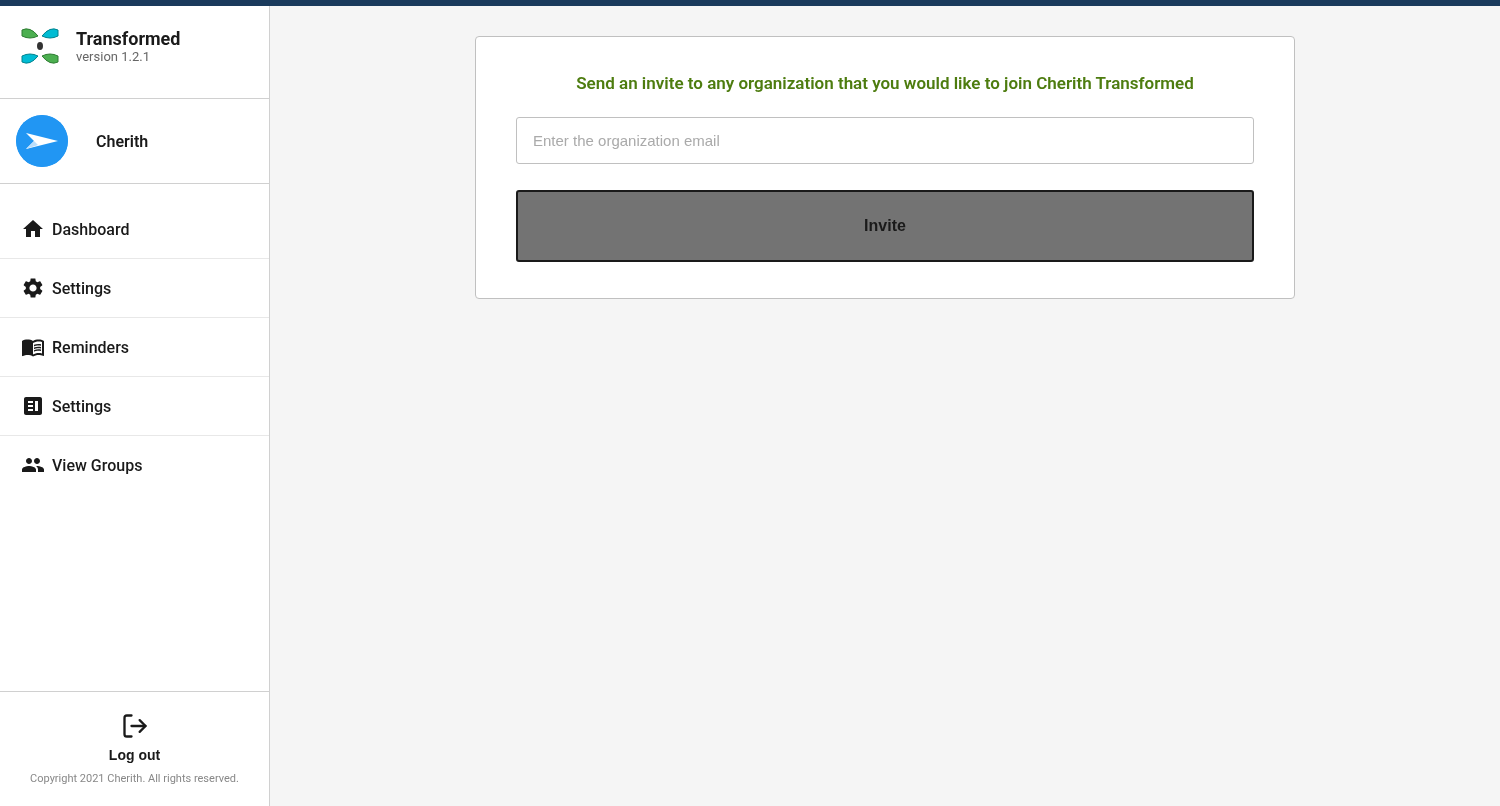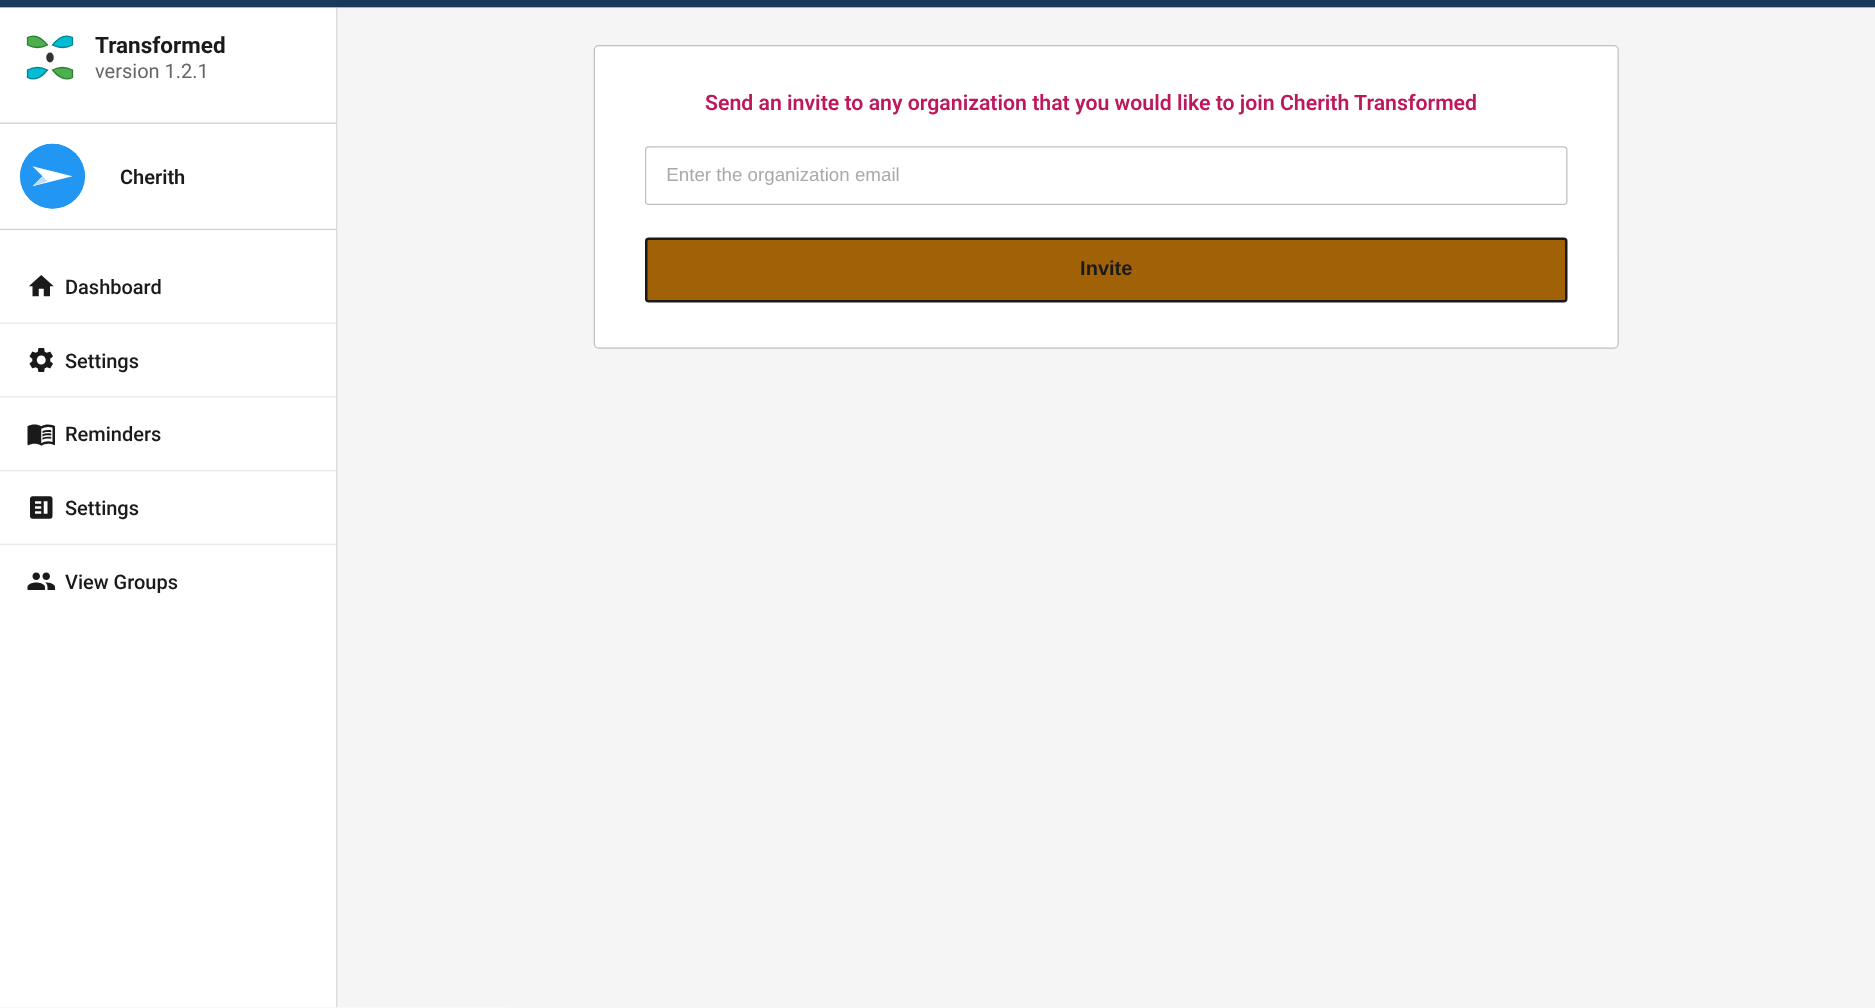--- a/index.html
+++ b/index.html
@@ -59,21 +59,21 @@
       flex-direction: column;
     }
 
     .logo-title {
       font-size: 18px;
       font-weight: 700;
       color: #1a1a1a;
     }
 
     .logo-version {
-      font-size: 16px;
+      font-size: 13px;
       color: #666666;
     }
 
     .user-section {
       padding: 16px;
       border-bottom: 1px solid #d0d0d0;
       display: flex;
       align-items: center;
       gap: 28px;
     }
@@ -187,48 +187,47 @@
       border: 1.5px solid #c0c0c0;
       border-radius: 4px;
       padding: 36px 40px;
       width: 820px;
       max-width: 100%;
     }
 
     .invite-title {
       font-size: 17px;
       font-weight: 600;
-      color: #be185d;
+      color: #4d7c0f;
       margin-bottom: 24px;
-      text-align: left;
-      margin-left: 48px;
+      text-align: center;
     }
 
     .invite-email-input {
       width: 100%;
       padding: 14px 16px;
       border: 1px solid #c0c0c0;
       border-radius: 3px;
       font-size: 15px;
       color: #333333;
       outline: none;
       margin-bottom: 26px;
       background: #ffffff;
     }
 
     .invite-email-input::placeholder {
       color: #aaaaaa;
     }
 
     .invite-button {
       width: 100%;
-      padding: 15px;
+      padding: 25px;
       border: 2px solid #1a1a1a;
       border-radius: 3px;
-      background: #a16207;
+      background: #737373;
       font-size: 16px;
       font-weight: 600;
       color: #1a1a1a;
       cursor: pointer;
       transition: background 0.15s;
     }
   </style>
 </head>
 <body>
 
@@ -317,20 +316,33 @@
         <div class="nav-icon">
           <svg viewBox="0 0 24 24" fill="currentColor" xmlns="http://www.w3.org/2000/svg">
             <path d="M16 11c1.66 0 2.99-1.34 2.99-3S17.66 5 16 5c-1.66 0-3 1.34-3 3s1.34 3 3 3zm-8 0c1.66 0 2.99-1.34 2.99-3S9.66 5 8 5C6.34 5 5 6.34 5 8s1.34 3 3 3zm0 2c-2.33 0-7 1.17-7 3.5V19h14v-2.5c0-2.33-4.67-3.5-7-3.5zm8 0c-.29 0-.62.02-.97.05 1.16.84 1.97 1.97 1.97 3.45V19h6v-2.5c0-2.33-4.67-3.5-7-3.5z"></path>
           </svg>
         </div>
         <span>View Groups</span>
       </div>
 
     </nav>
 
+    <div class="sidebar-footer">
+      <button class="logout-button">
+        <span class="logout-icon">
+          <svg viewBox="0 0 24 24" fill="none" stroke="currentColor" stroke-width="2" xmlns="http://www.w3.org/2000/svg">
+            <path d="M9 21H5a2 2 0 01-2-2V5a2 2 0 012-2h4" stroke-linecap="round" stroke-linejoin="round"></path>
+            <polyline points="16 17 21 12 16 7" stroke-linecap="round" stroke-linejoin="round"></polyline>
+            <line x1="21" y1="12" x2="9" y2="12" stroke-linecap="round" stroke-linejoin="round"></line>
+          </svg>
+        </span>
+        <span>Log out</span>
+      </button>
+      <span class="copyright">Copyright 2021 Cherith. All rights reserved.</span>
+    </div>
 
   </aside>
 
   <main class="main-content">
 
     <div class="invite-card">
       <p class="invite-title">Send an invite to any organization that you would like to join Cherith Transformed</p>
       <input class="invite-email-input" type="email" placeholder="Enter the organization email" style="">
       <button class="invite-button">Invite</button>
     </div>

